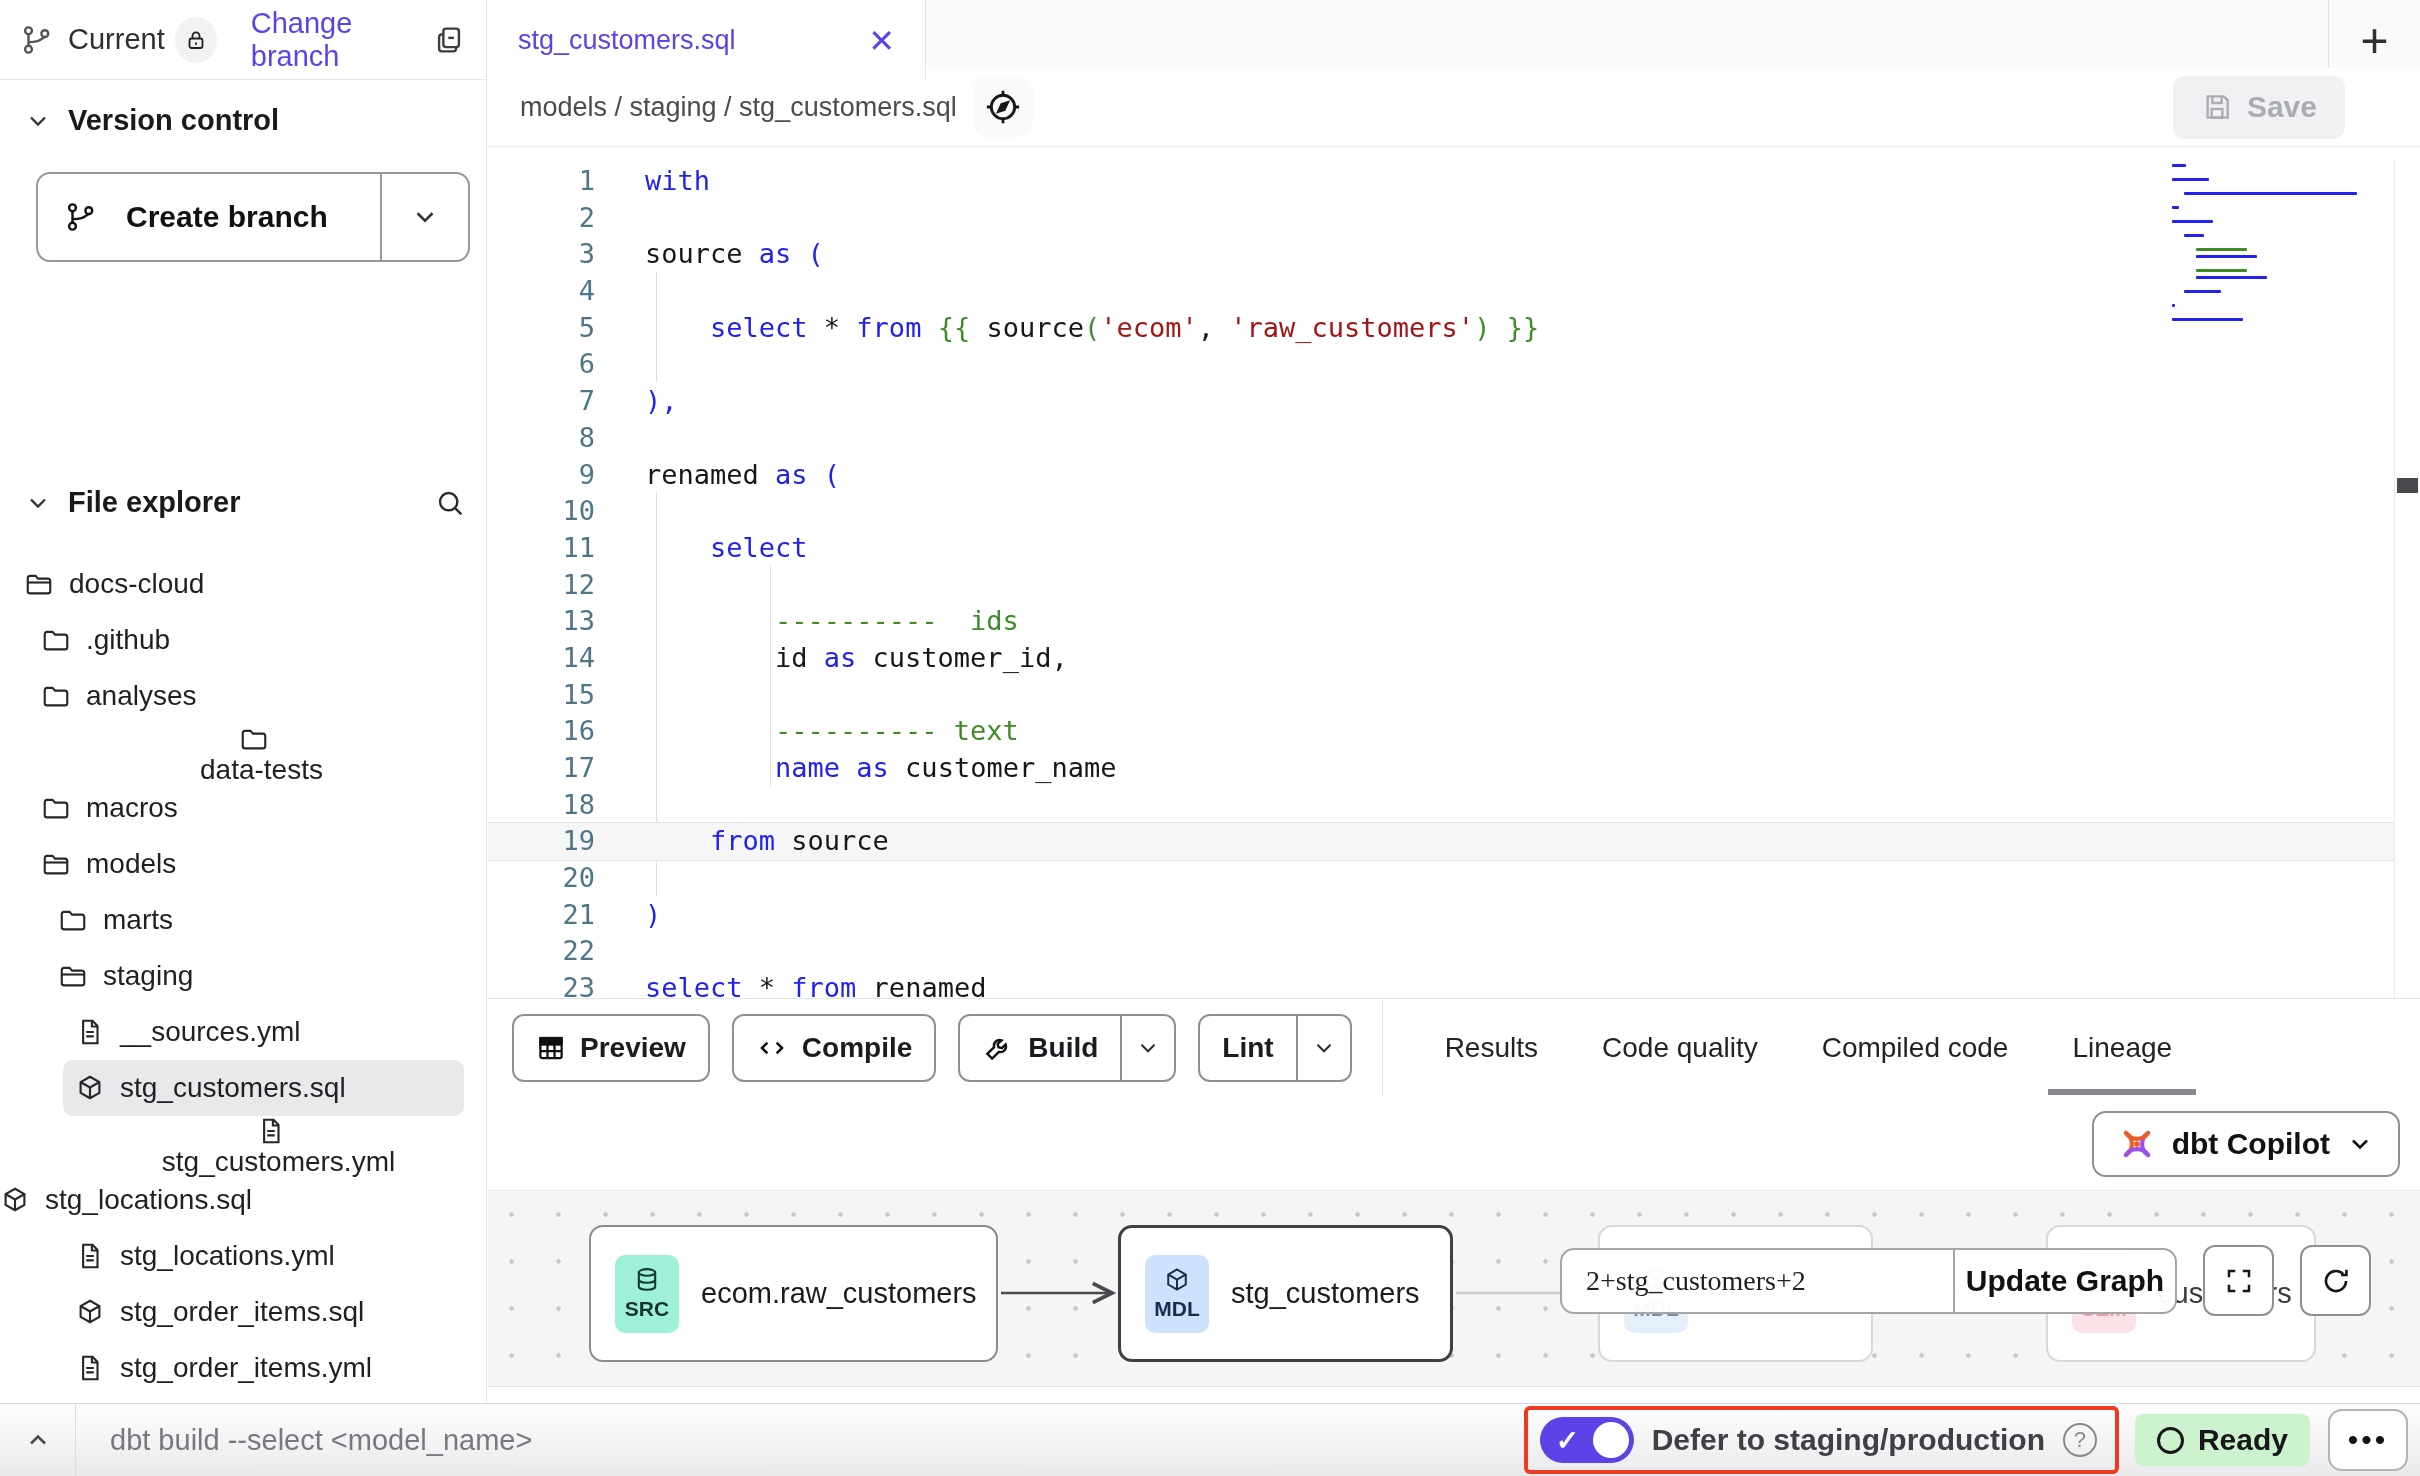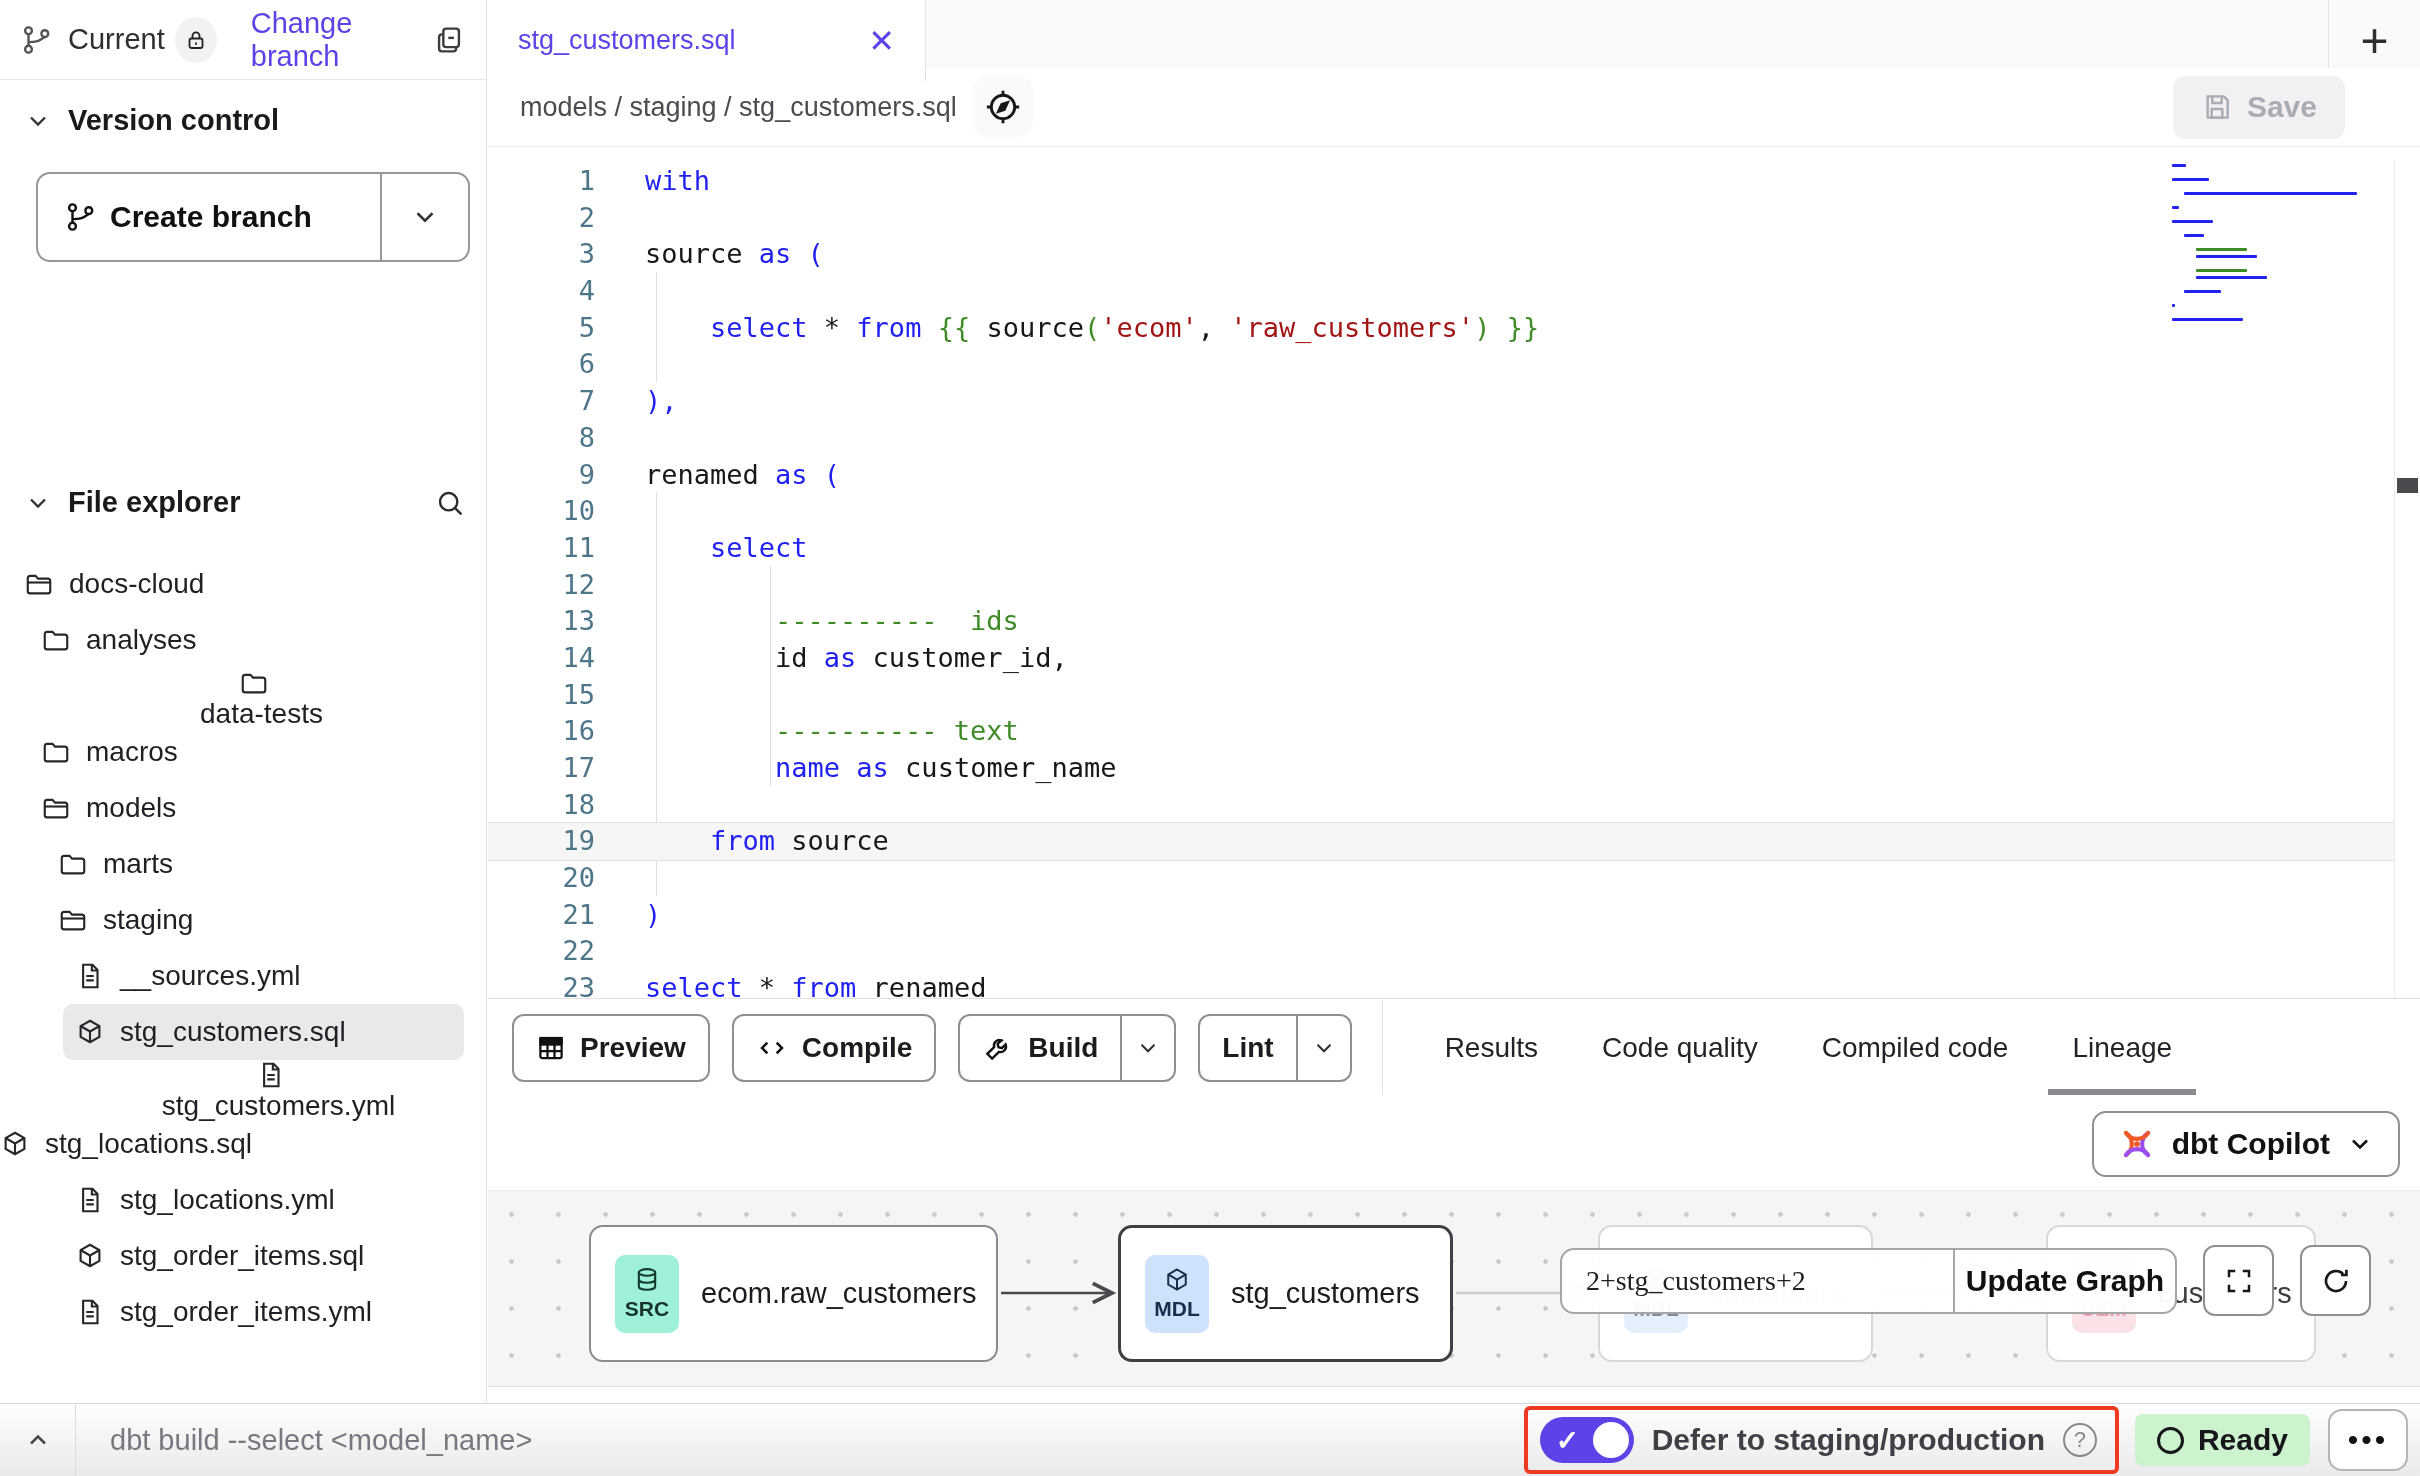--- a/index.html
+++ b/index.html
@@ -18,21 +18,21 @@
   .branch-label{font-size:29px;color:#2e2e33;margin-left:14px}
   .lock-circle{width:46px;height:46px;border-radius:50%;background:#f2f2f4;display:flex;align-items:center;justify-content:center;margin-left:10px}
   .change-branch{margin-left:34px;font-size:29px;font-weight:500;color:var(--accent);cursor:pointer}
   .copy-btn{margin-left:auto;color:#3c3c41}
   .vc-header,.fe-header{position:absolute;left:24px;right:20px;display:flex;align-items:center;gap:16px}
   .vc-header{top:104px}
   .fe-header{top:486px}
   .sec-title{font-size:29px;font-weight:700;color:#1a1a1e}
   .search-btn{margin-left:auto;color:#2c2c30}
   .create-branch{position:absolute;top:172px;left:36px;width:434px;height:90px;border:2px solid #97979c;border-radius:14px;background:#fff;display:flex;overflow:hidden}
-  .cb-main{flex:1;display:flex;align-items:center;gap:12px;padding-left:26px;font-size:30px;font-weight:600;color:#111;border-right:2px solid #97979c}
+  .cb-main{flex:1;display:flex;align-items:center;gap:28px;padding-left:26px;font-size:30px;font-weight:600;color:#111;border-right:2px solid #97979c}
   .cb-caret{width:86px;display:flex;align-items:center;justify-content:center;color:#333}
   .file-tree{position:absolute;top:556px;left:0;right:4px}
   .ft-row{height:56px;display:flex;align-items:center;font-size:28px;color:#1f1f24;cursor:pointer}
   .ft-row .fticon{flex:none;margin-right:15px;color:#26262b}
   .ft-label{white-space:nowrap}
 
   
   .main{position:absolute;left:488px;top:0;right:0;height:1403px;background:#fff}
   .tabstrip{position:absolute;top:0;left:0;right:0;height:80px;background:#fafafa;border-bottom:1px solid #e2e2e6}
   .tab-active{position:absolute;left:0;top:0;width:438px;height:81px;background:#fff;border-right:1px solid #e2e2e6;display:flex;align-items:center;padding:0 30px;z-index:2}
@@ -183,20 +183,28 @@
             </svg>
           </span>
           <span class="ft-label">docs-cloud</span>
         </div>
         <div class="ft-row" style="padding-left: 41px;">
           <span class="fticon">
             <svg width="30" height="30" viewBox="0 0 24 24" fill="none" stroke="currentColor" stroke-width="1.7">
               <path d="M3 7.5a2 2 0 0 1 2-2h4.2l2 2.2H19a2 2 0 0 1 2 2v7.8a2 2 0 0 1-2 2H5a2 2 0 0 1-2-2z"></path>
             </svg>
           </span>
+          <span class="ft-label">.github</span>
+        </div>
+        <div class="ft-row" style="padding-left: 41px;">
+          <span class="fticon">
+            <svg width="30" height="30" viewBox="0 0 24 24" fill="none" stroke="currentColor" stroke-width="1.7">
+              <path d="M3 7.5a2 2 0 0 1 2-2h4.2l2 2.2H19a2 2 0 0 1 2 2v7.8a2 2 0 0 1-2 2H5a2 2 0 0 1-2-2z"></path>
+            </svg>
+          </span>
           <span class="ft-label">analyses</span>
         </div>
         <div class="ft-row" style="padding-left: 41px; flex-direction: column;">
           <span class="fticon">
             <svg width="30" height="30" viewBox="0 0 24 24" fill="none" stroke="currentColor" stroke-width="1.7">
               <path d="M3 7.5a2 2 0 0 1 2-2h4.2l2 2.2H19a2 2 0 0 1 2 2v7.8a2 2 0 0 1-2 2H5a2 2 0 0 1-2-2z"></path>
             </svg>
           </span>
           <span class="ft-label">data-tests</span>
         </div>

